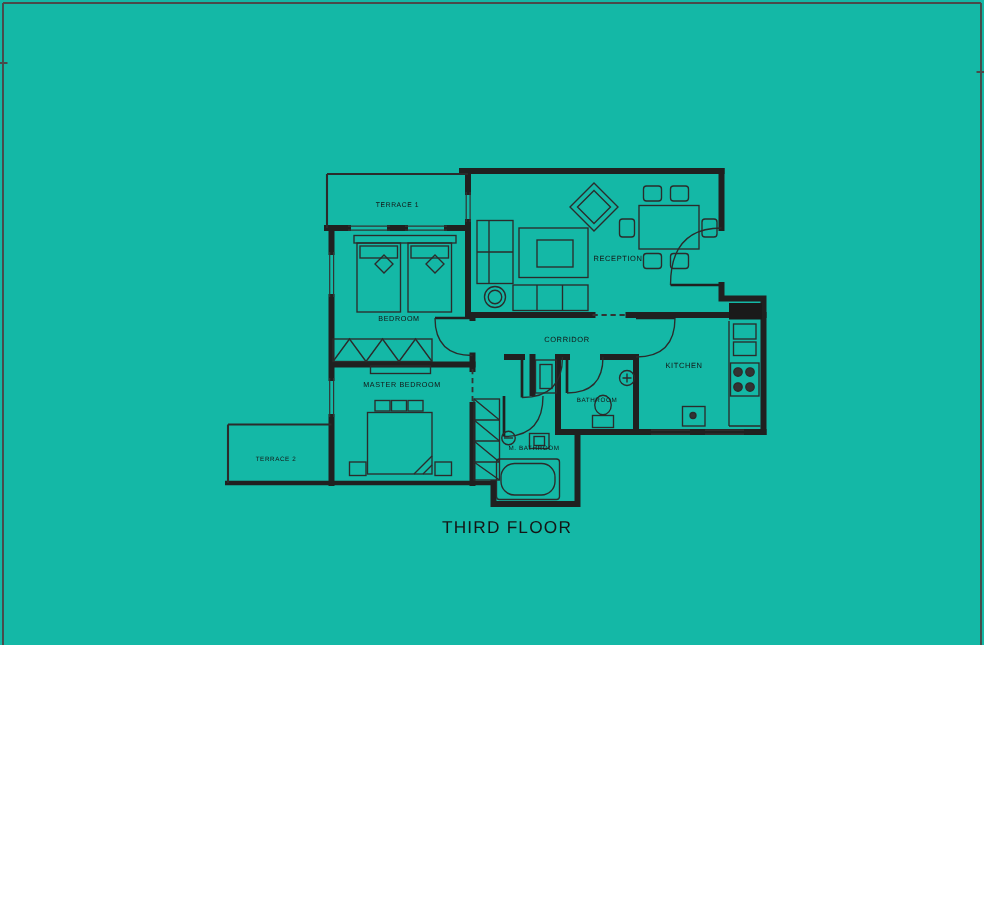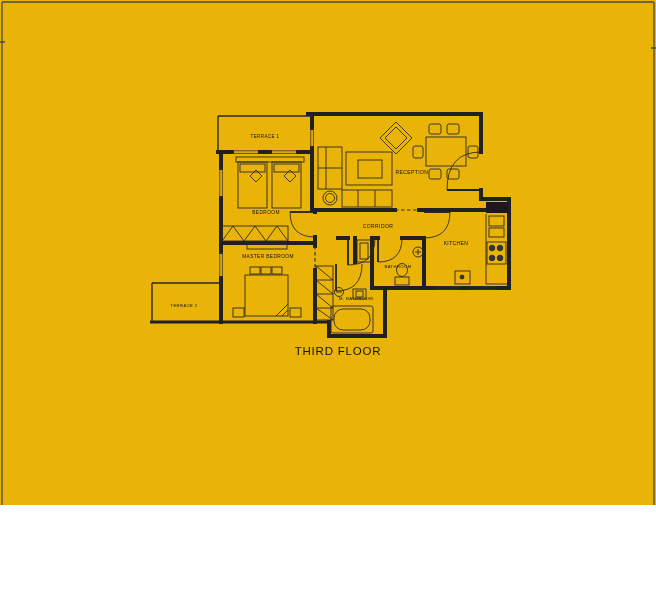--- a/index.html
+++ b/index.html
@@ -1,16 +1,16 @@
 <!DOCTYPE html>
 <html><head>
 <meta charset="utf-8">
 <style>
   html,body{margin:0;padding:0;background:#fff;}
-  #sheet{position:relative;width:656px;height:505px;background:#eab308;overflow:hidden;
+  #sheet{position:relative;width:656px;height:430px;background:#14b8a6;overflow:hidden;
          font-family:"Liberation Sans",sans-serif;}
   svg{position:absolute;left:0;top:0;}
   svg text{font-family:"Liberation Sans",sans-serif;fill:#141414;}
   .room-label{letter-spacing:.4px;}
   table.t{position:absolute;border-collapse:collapse;table-layout:fixed;
           color:#111;background:#fff;border:2px solid #2a2a2a;}
   table.t td,table.t th{border:1px solid #2a2a2a;height:11px;padding:0 1px;
           font-size:7px;font-weight:normal;text-align:center;line-height:1;
           overflow:hidden;white-space:nowrap;}
   #tbl-left{left:123px;top:511px;width:167px;}

